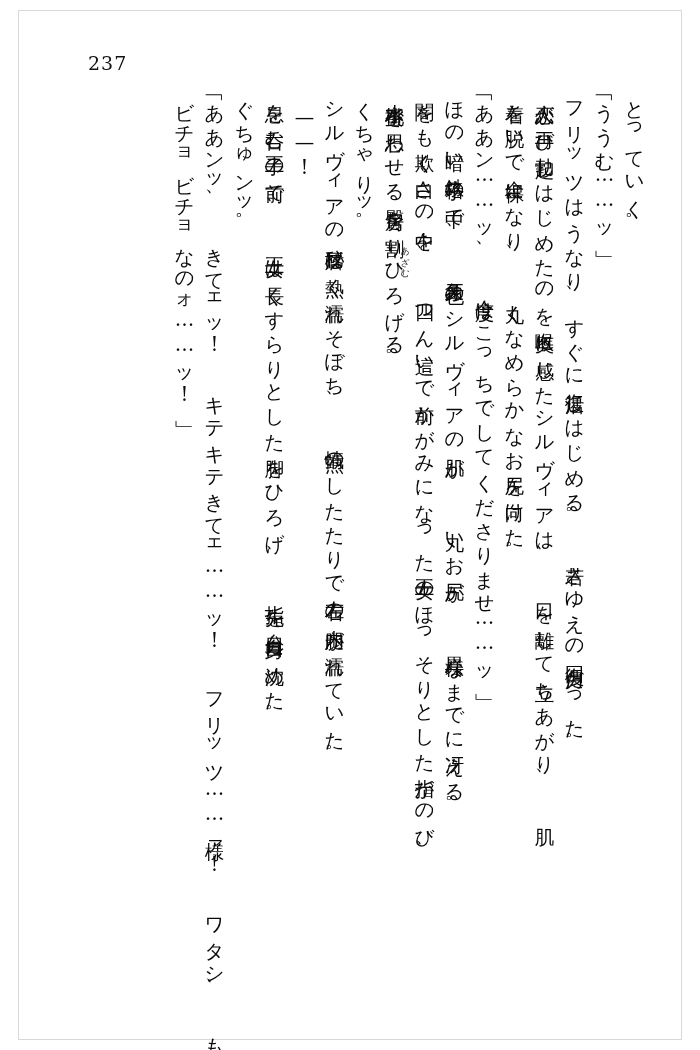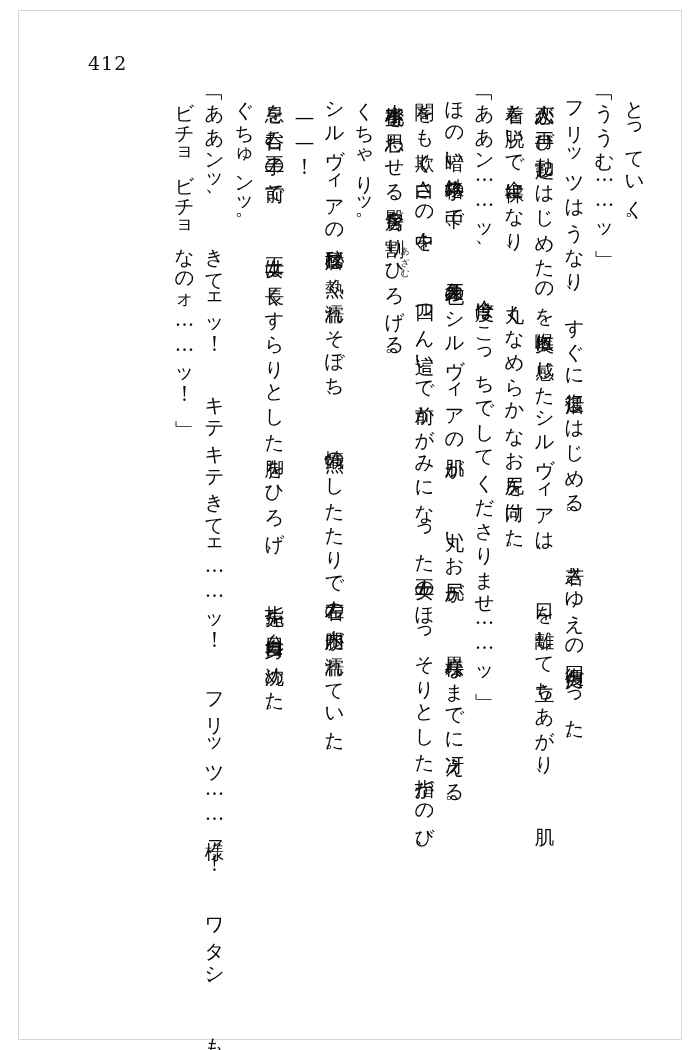--- a/index.html
+++ b/index.html
@@ -91,21 +91,21 @@
     line-height: 1;
   }
 </style>
 </head>
 <body>
 
 <div class="page">
 
   <div class="page-frame"></div>
 
-  <div class="page-number">412</div>
+  <div class="page-number">237</div>
 
   <div class="text-block">
     <div class="col">とっていく。</div>
     <div class="col">「ううむ……ッ」</div>
     <div class="col">フリッツはうなり、すぐに復活しはじめる。 若さゆえの回復力だった。</div>
     <div class="col">恋人が再び勃起しはじめたのを喉奥に感じたシルヴィアは、 口を離して立ちあがり、 肌</div>
     <div class="col">着を脱いで全裸になり、 丸くなめらかなお尻を向けた。</div>
     <div class="col">「ああン……ッ、 今度はこっちでしてくださりませ……ッ」</div>
     <div class="col">ほの暗い鉄格子の中で、 象牙色のシルヴィアの肌が、 丸いお尻が、 異様なまでに冴える。</div>
     <div class="col">闇をも欺く白さの中を、 四つん這いで前かがみになった王女のほっそりとした指がのび、</div>

